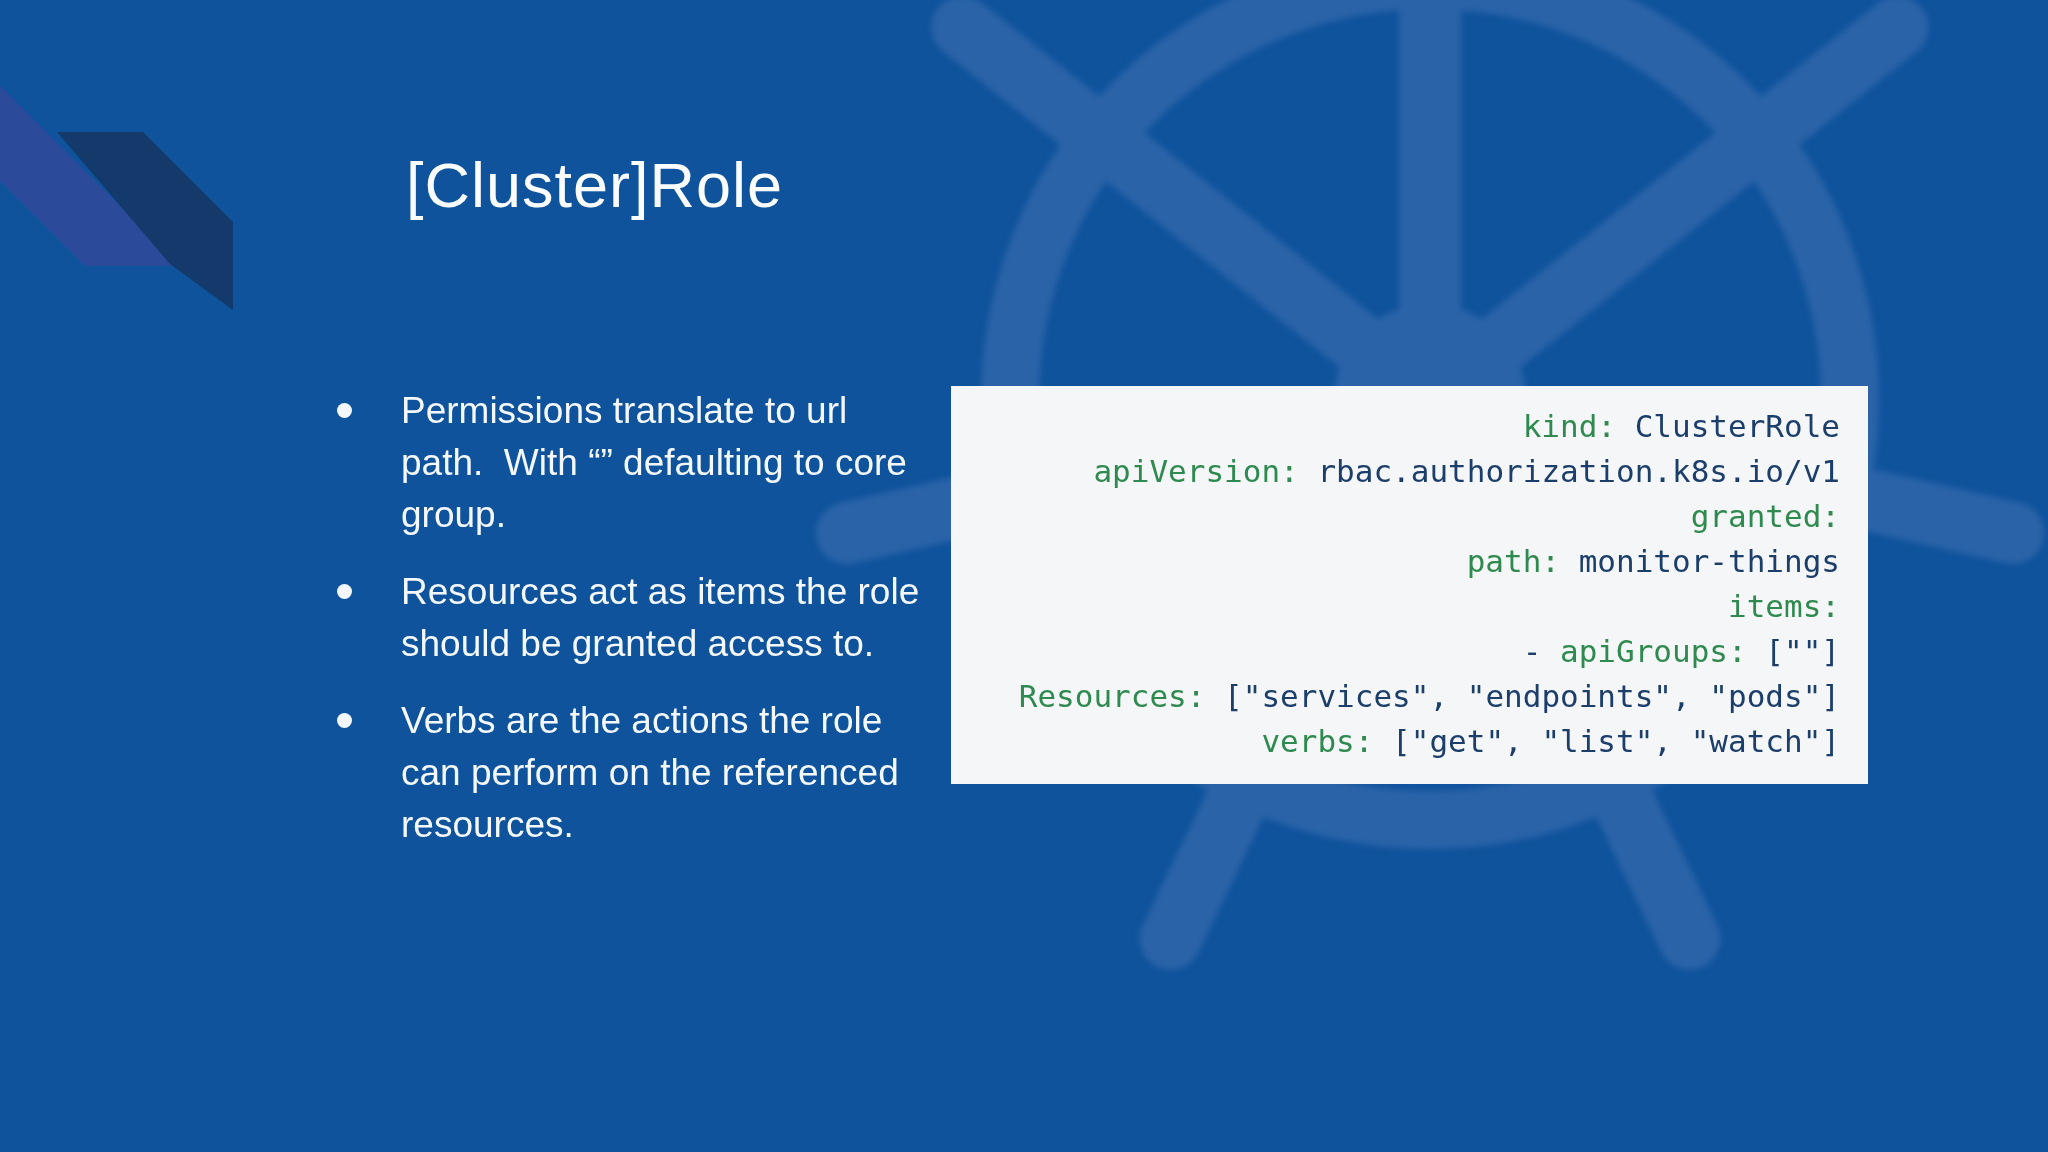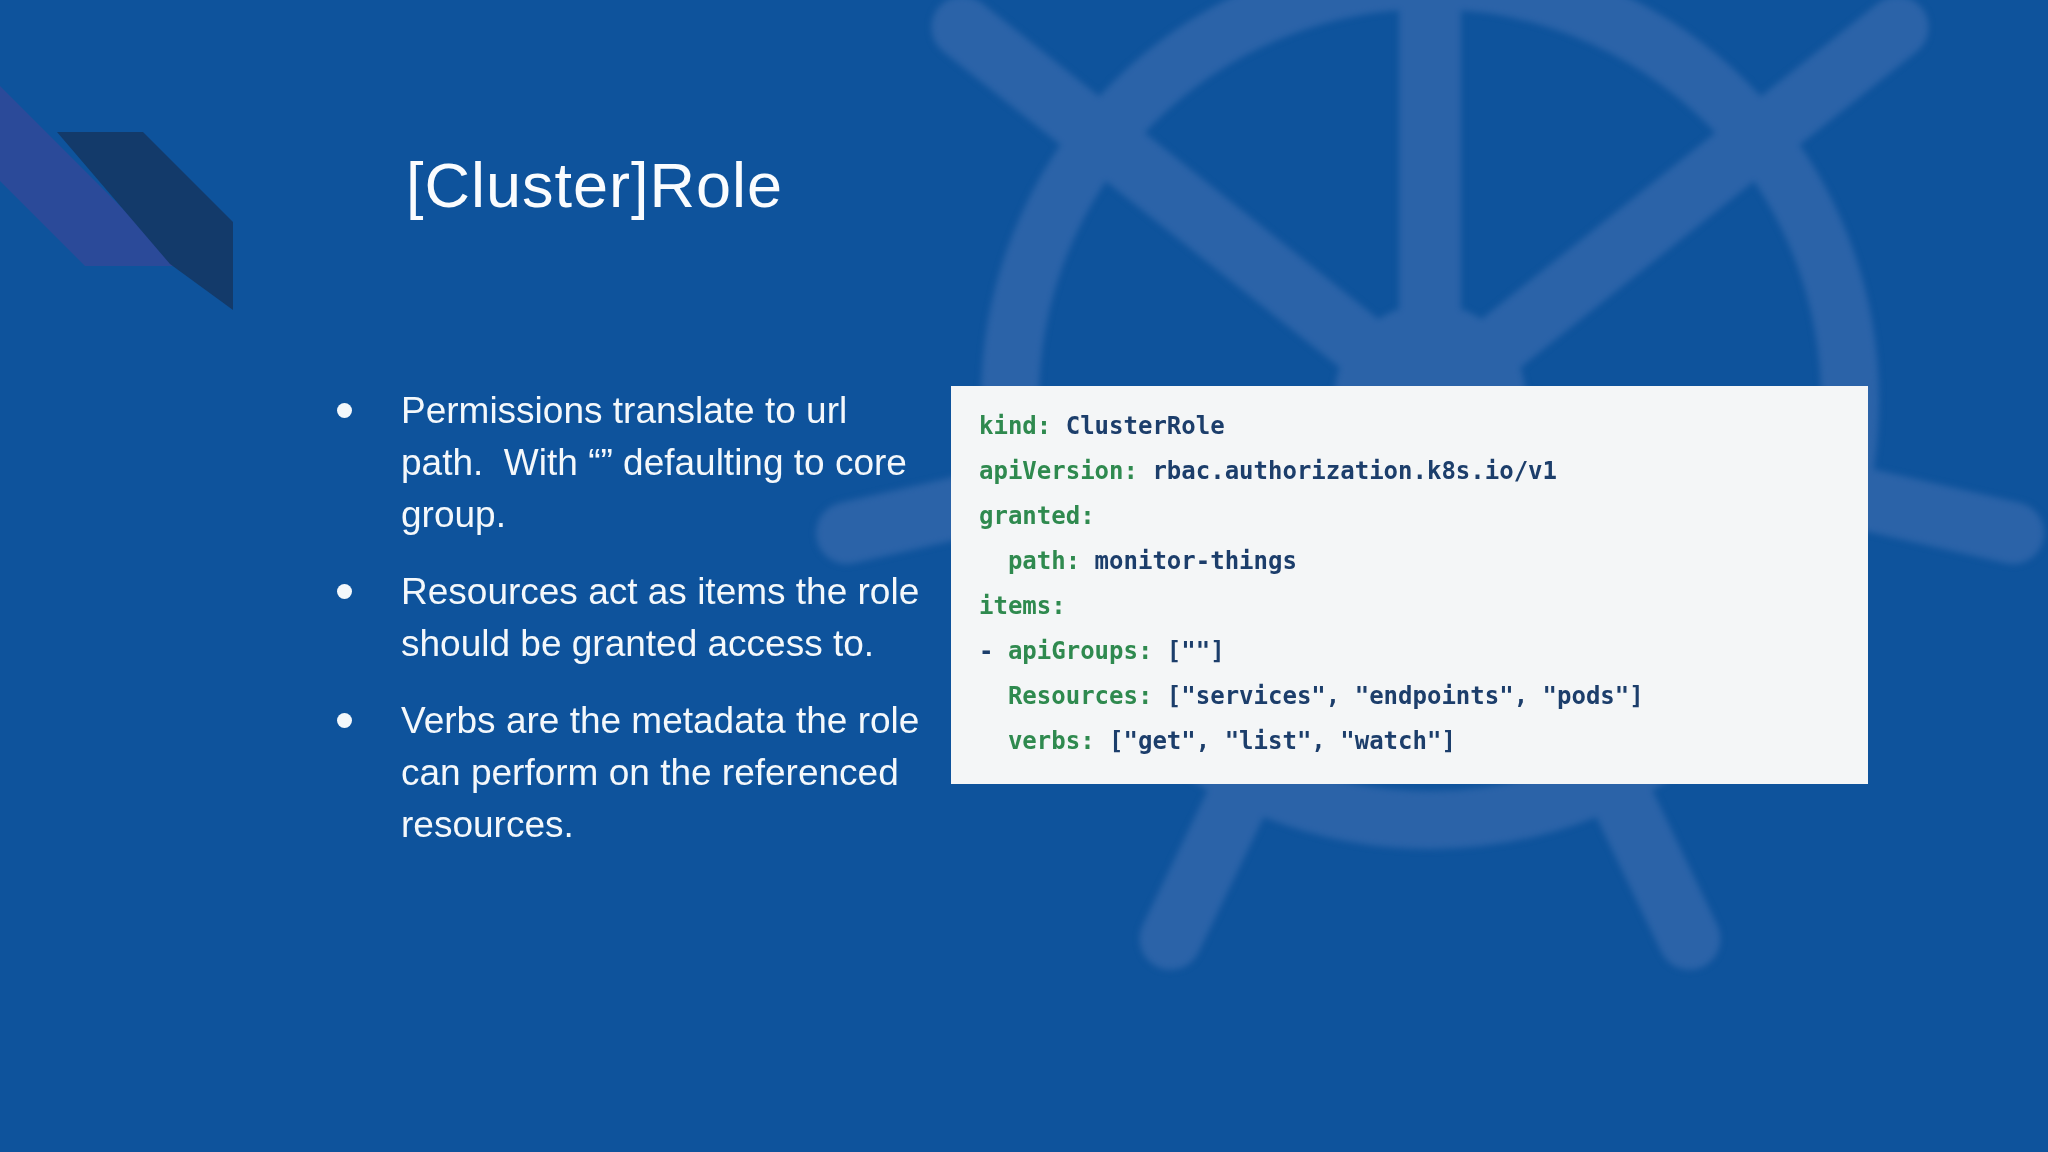--- a/index.html
+++ b/index.html
@@ -88,25 +88,26 @@
     position:absolute;
     left:951px;top:386px;
     width:917px;height:398px;
     box-sizing:border-box;
     padding:18px 28px;
     background:var(--codebg);
     z-index:5;
   }
   .code-line{
     font-family:"DejaVu Sans Mono","Liberation Mono",monospace;
-    font-size:24px;
+    font-size:31px;
     line-height:45px;
-    font-weight:bold;
+    font-weight:normal;
     color:var(--val);
     white-space:pre;
+    text-align:right;
   }
   .code-line .key{color:var(--key);}
   .code-line .plain{color:var(--val);}
 </style>
 </head>
 <body>
 
 <div class="slide">
 
   <div class="ribbon-light"></div>
@@ -137,21 +138,21 @@
 path.  With “” defaulting to core
 group.</span>
       </li>
       <li class="bullet">
         <span class="marker"></span>
         <span class="btext">Resources act as items the role
 should be granted access to.</span>
       </li>
       <li class="bullet">
         <span class="marker"></span>
-        <span class="btext">Verbs are the metadata the role
+        <span class="btext">Verbs are the actions the role
 can perform on the referenced
 resources.</span>
       </li>
     </ul>
 
   <div class="codebox" id="code-lines">
       <div class="code-line"><span class="key">kind:</span><span class="plain"> ClusterRole</span></div>
       <div class="code-line"><span class="key">apiVersion:</span><span class="plain"> rbac.authorization.k8s.io/v1</span></div>
       <div class="code-line"><span class="key">granted:</span></div>
       <div class="code-line"><span class="plain">  </span><span class="key">path:</span><span class="plain"> monitor-things</span></div>

